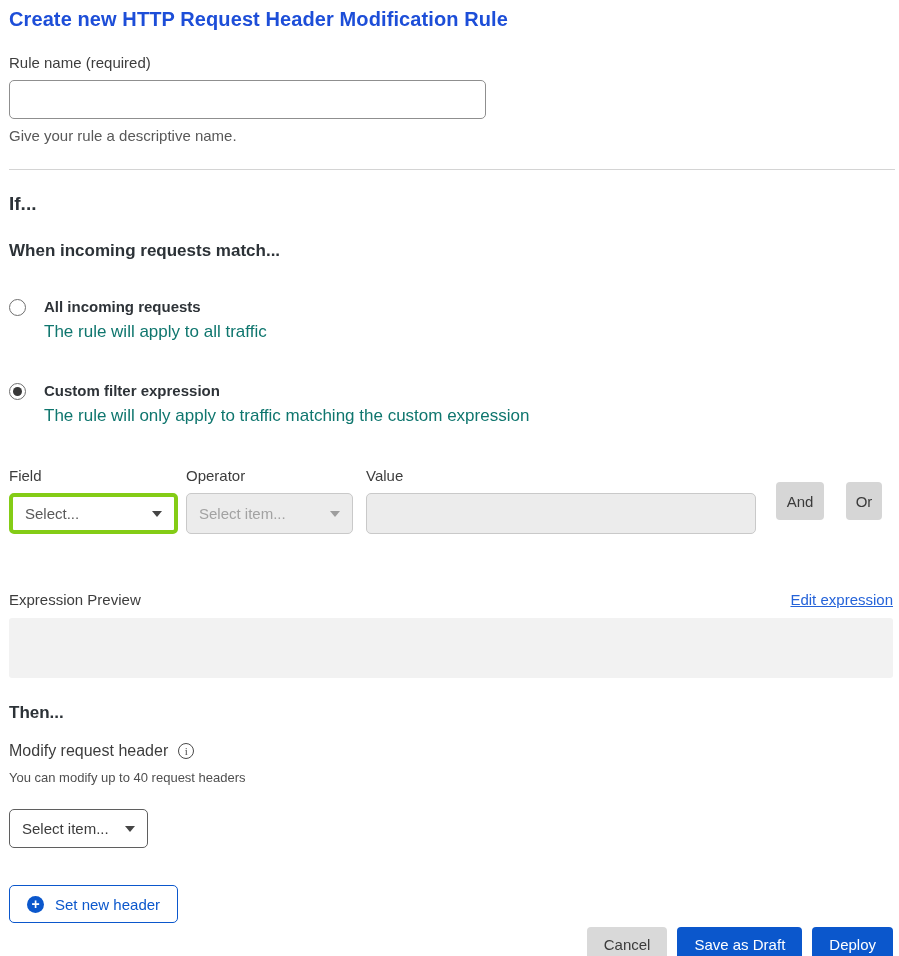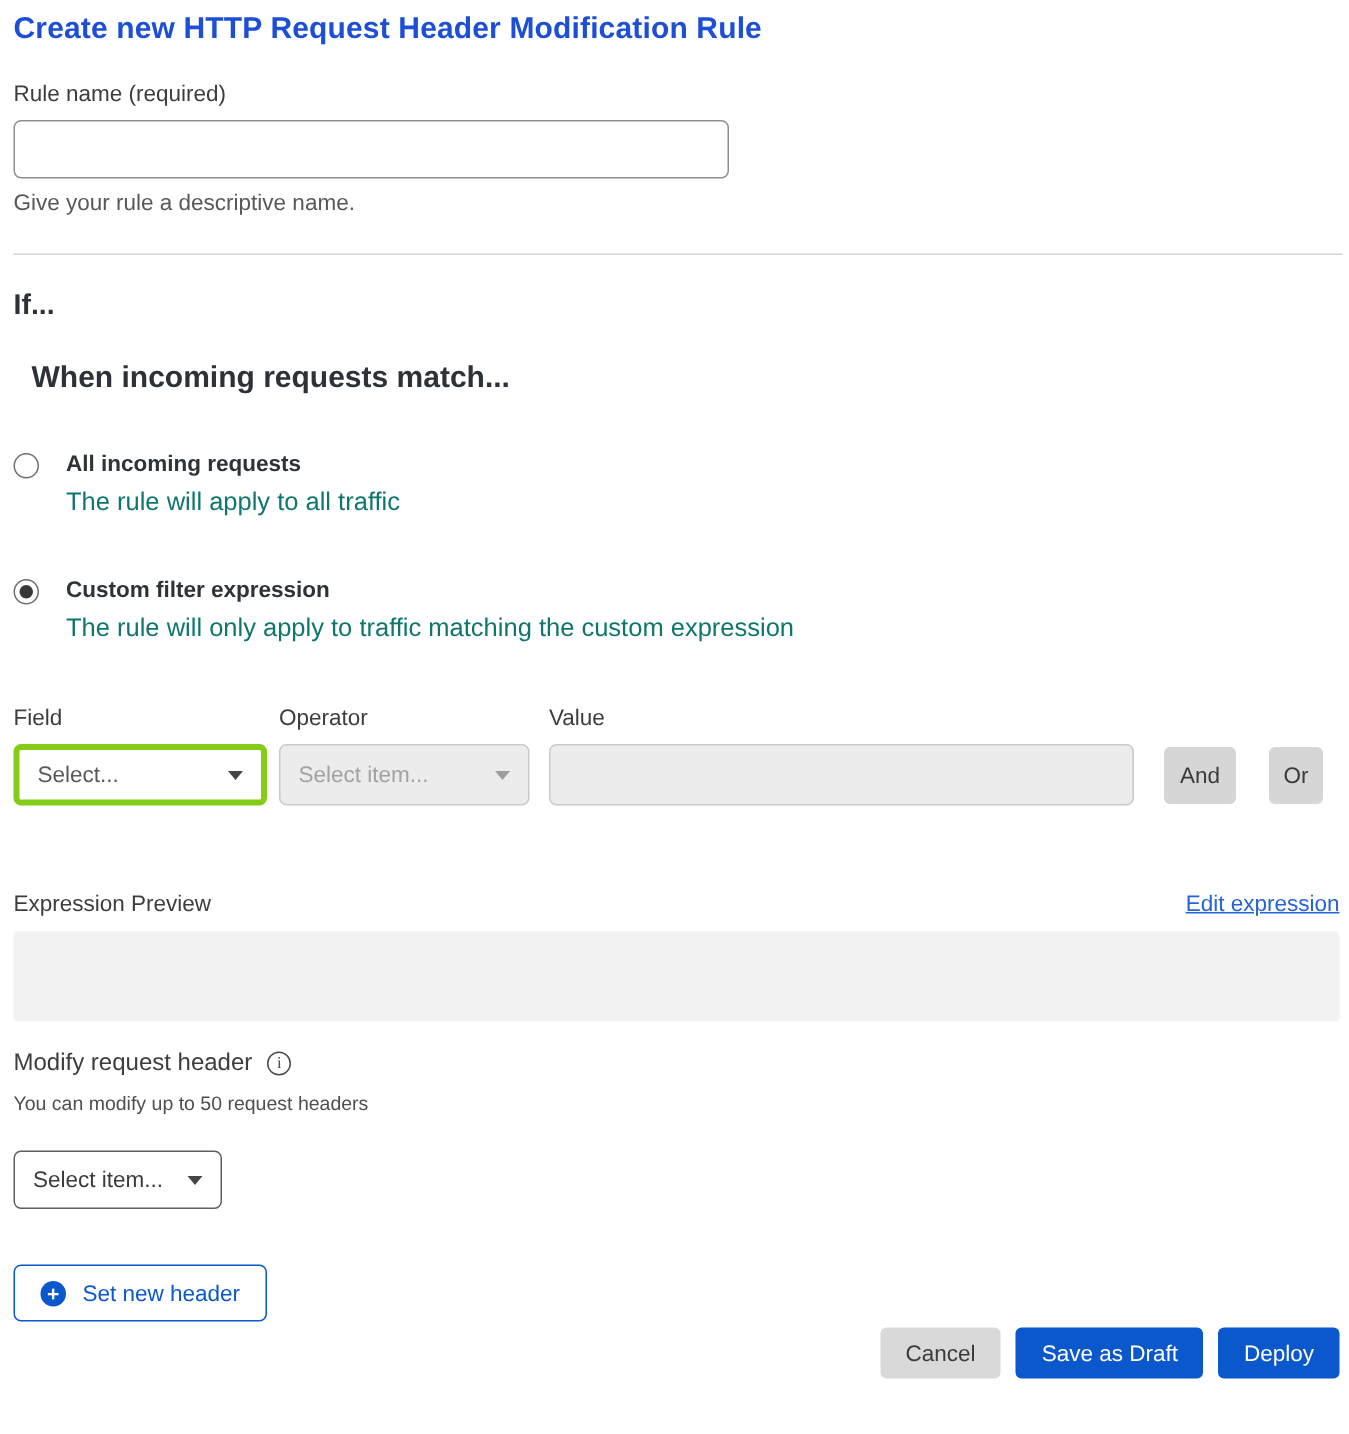--- a/index.html
+++ b/index.html
@@ -33,21 +33,21 @@
     color: #3b3b3b;
     background: #ffffff;
     outline: none;
     display: block;
   }
   .help-text { font-size: 15px; color: #585858; margin-top: 8px; }
 
   .divider { border: none; border-top: 1px solid #d4d4d4; margin-top: 25px; width: 886px; }
 
   .if-heading { font-size: 19px; font-weight: 700; color: #2c3237; margin-top: 23px; }
-  .match-heading { font-size: 20px; font-weight: 700; color: #2c3237; margin-top: 26px; margin-left: 12px; }
+  .match-heading { font-size: 17px; font-weight: 700; color: #2c3237; margin-top: 26px; }
 
   .radio-option { display: flex; align-items: flex-start; margin-top: 37px; cursor: pointer; }
   .radio-option + .radio-option { margin-top: 40px; }
   .radio-circle {
     width: 17px; height: 17px;
     border: 1px solid #6f6f6f;
     border-radius: 50%;
     margin-top: 1px;
     flex: none;
     position: relative;
@@ -102,21 +102,21 @@
   .caret-muted { border-top-color: #9d9d9d; }
 
   .chip-btn {
     height: 38px;
     border: none;
     border-radius: 4px;
     background: #d6d6d6;
     color: #3b3b3b;
     font-size: 15px;
     font-family: "Liberation Sans", sans-serif;
-    margin-bottom: 1px;
+    margin-bottom: 14px;
     cursor: pointer;
     text-align: center;
   }
   .and-btn { width: 48px; margin-right: 22px; }
   .or-btn  { width: 36px; }
 
   .preview-header {
     display: flex;
     justify-content: space-between;
     align-items: flex-end;
@@ -267,26 +267,27 @@
     <button class="chip-btn and-btn">And</button>
     <button class="chip-btn or-btn">Or</button>
   </div>
 
   <div class="preview-header">
     <span class="preview-label">Expression Preview</span>
     <a class="edit-link">Edit expression</a>
   </div>
   <div class="preview-box"></div>
 
+  <h3 class="then-heading">Then...</h3>
 
   <div class="modify-row">
     <span class="modify-label">Modify request header</span>
     <span class="info-icon">i</span>
   </div>
-  <div class="limit-note">You can modify up to 50 request headers</div>
+  <div class="limit-note">You can modify up to 40 request headers</div>
 
   <div class="select-control header-select">
     <span>Select item...</span>
     <span class="caret-down"></span>
   </div>
 
   <button class="set-header-btn">
     <span class="plus-icon">+</span>
     <span>Set new header</span>
   </button>

